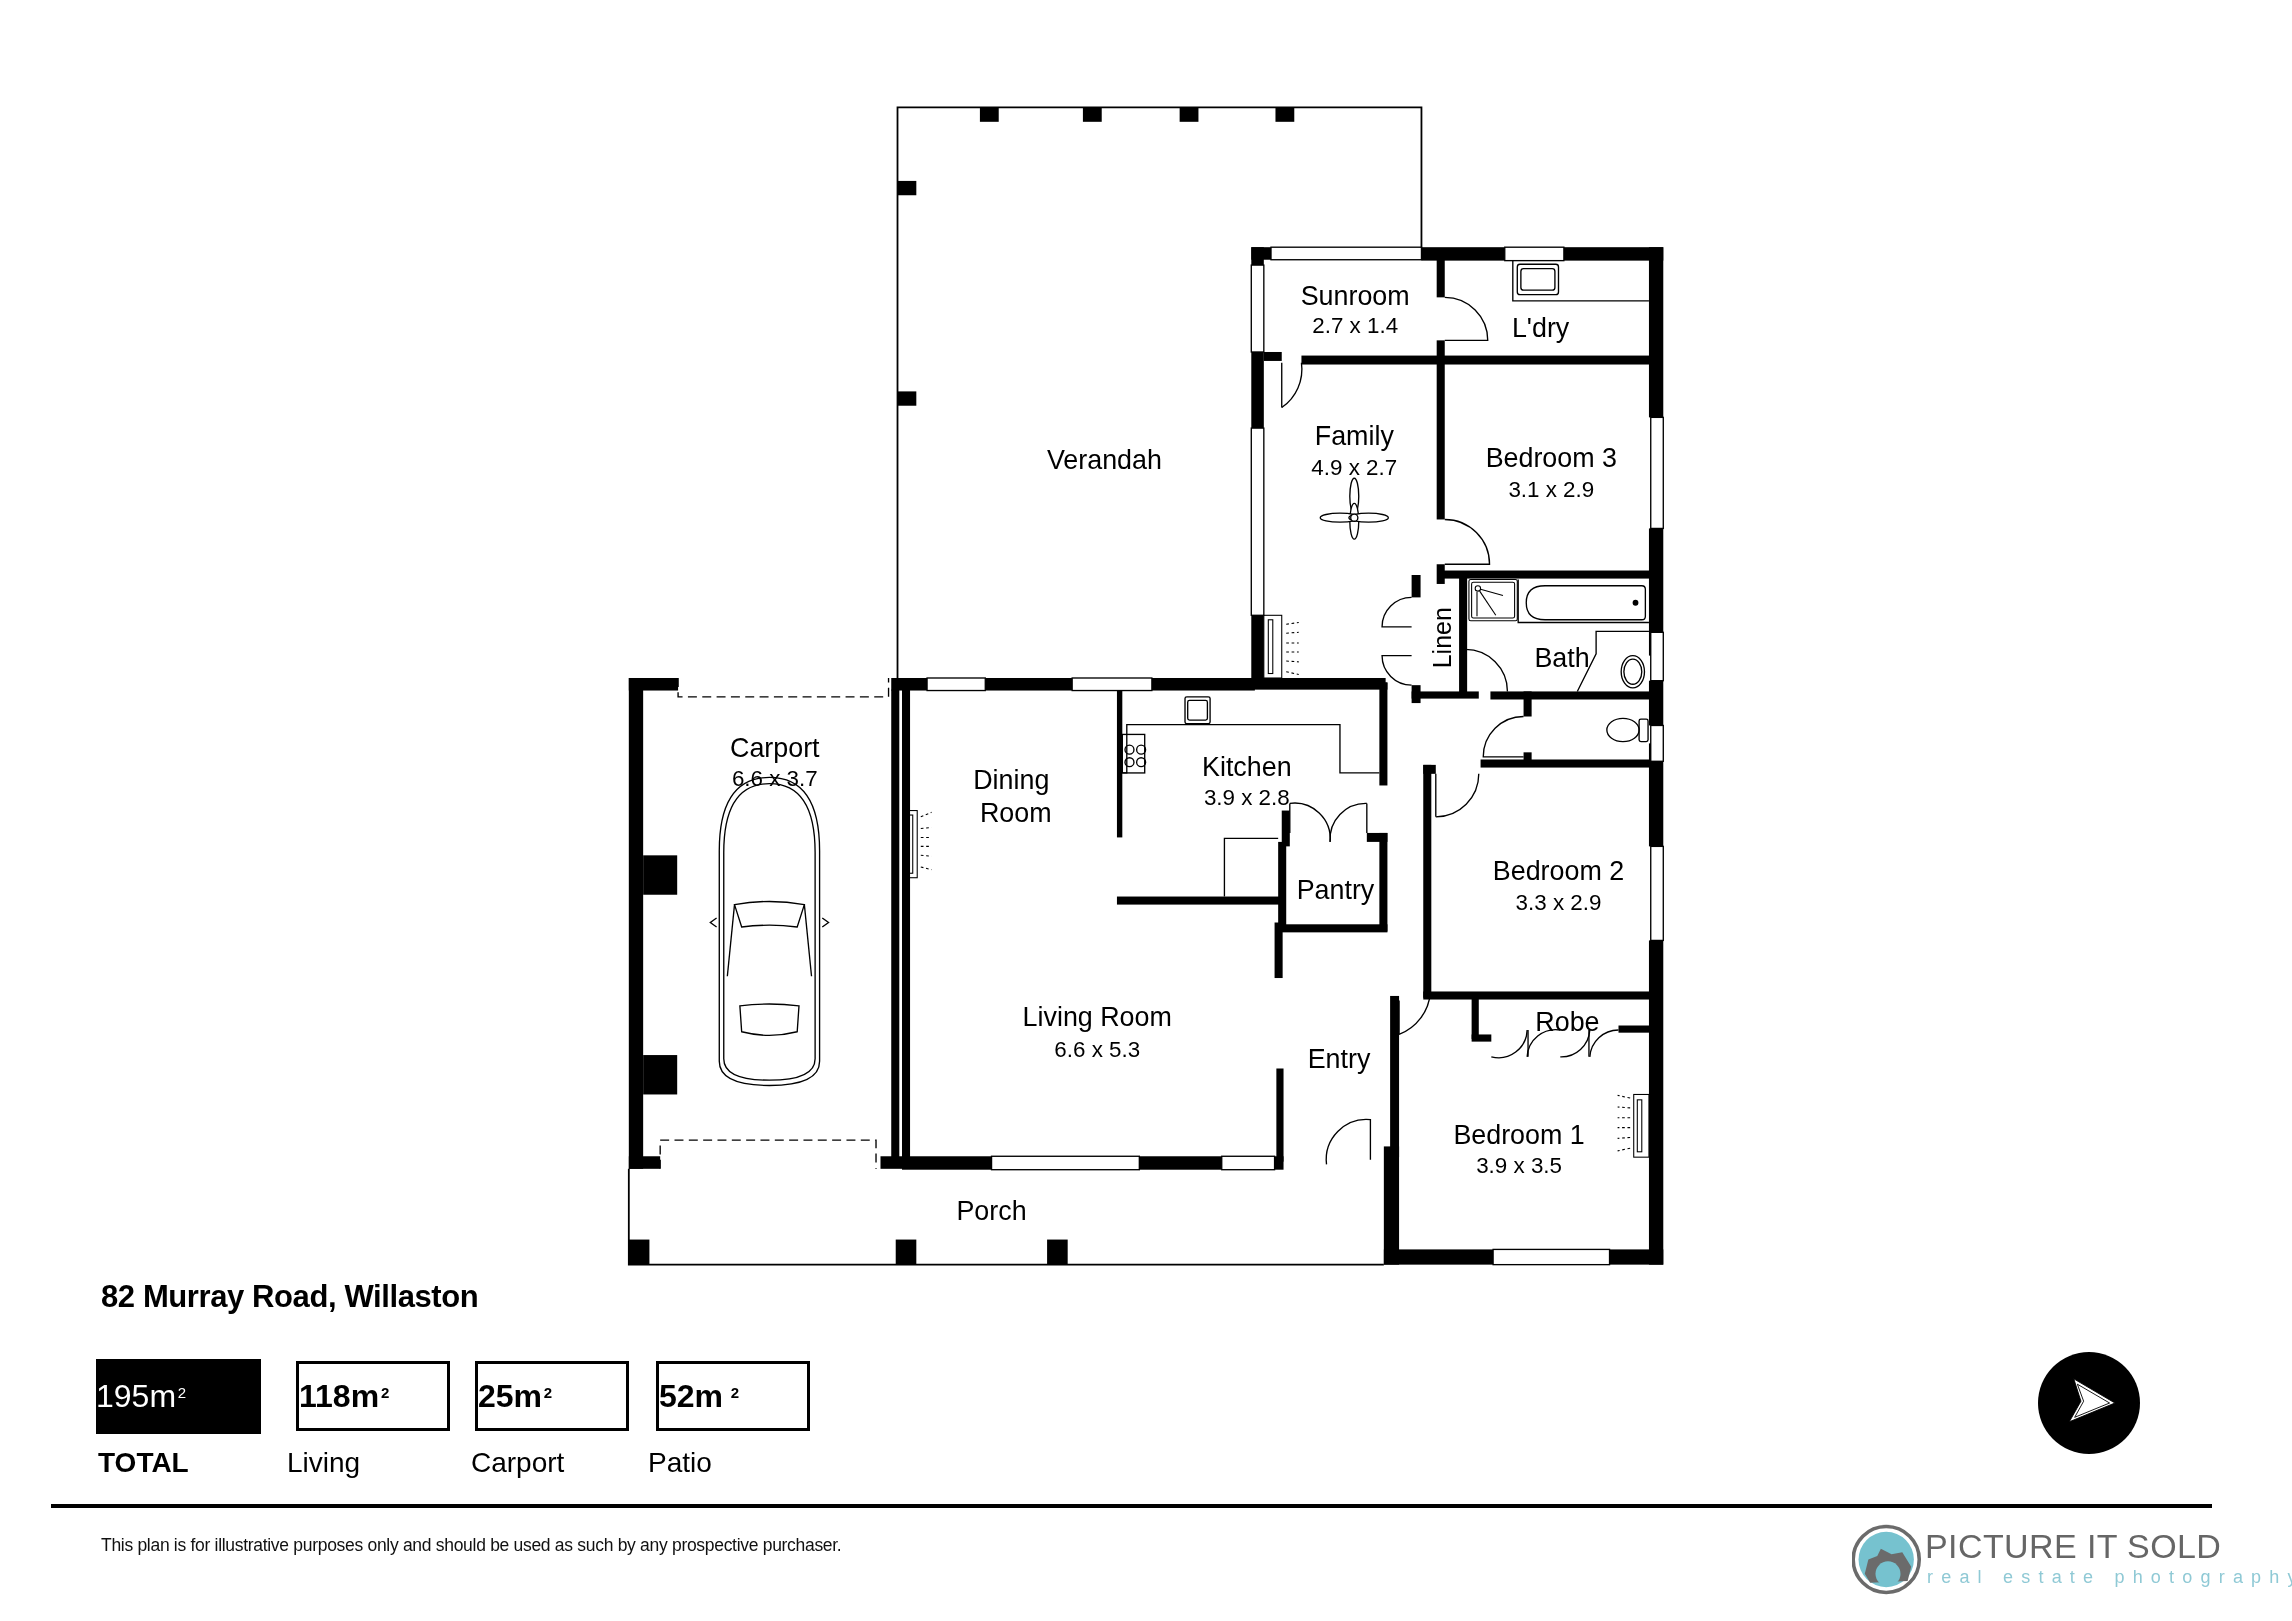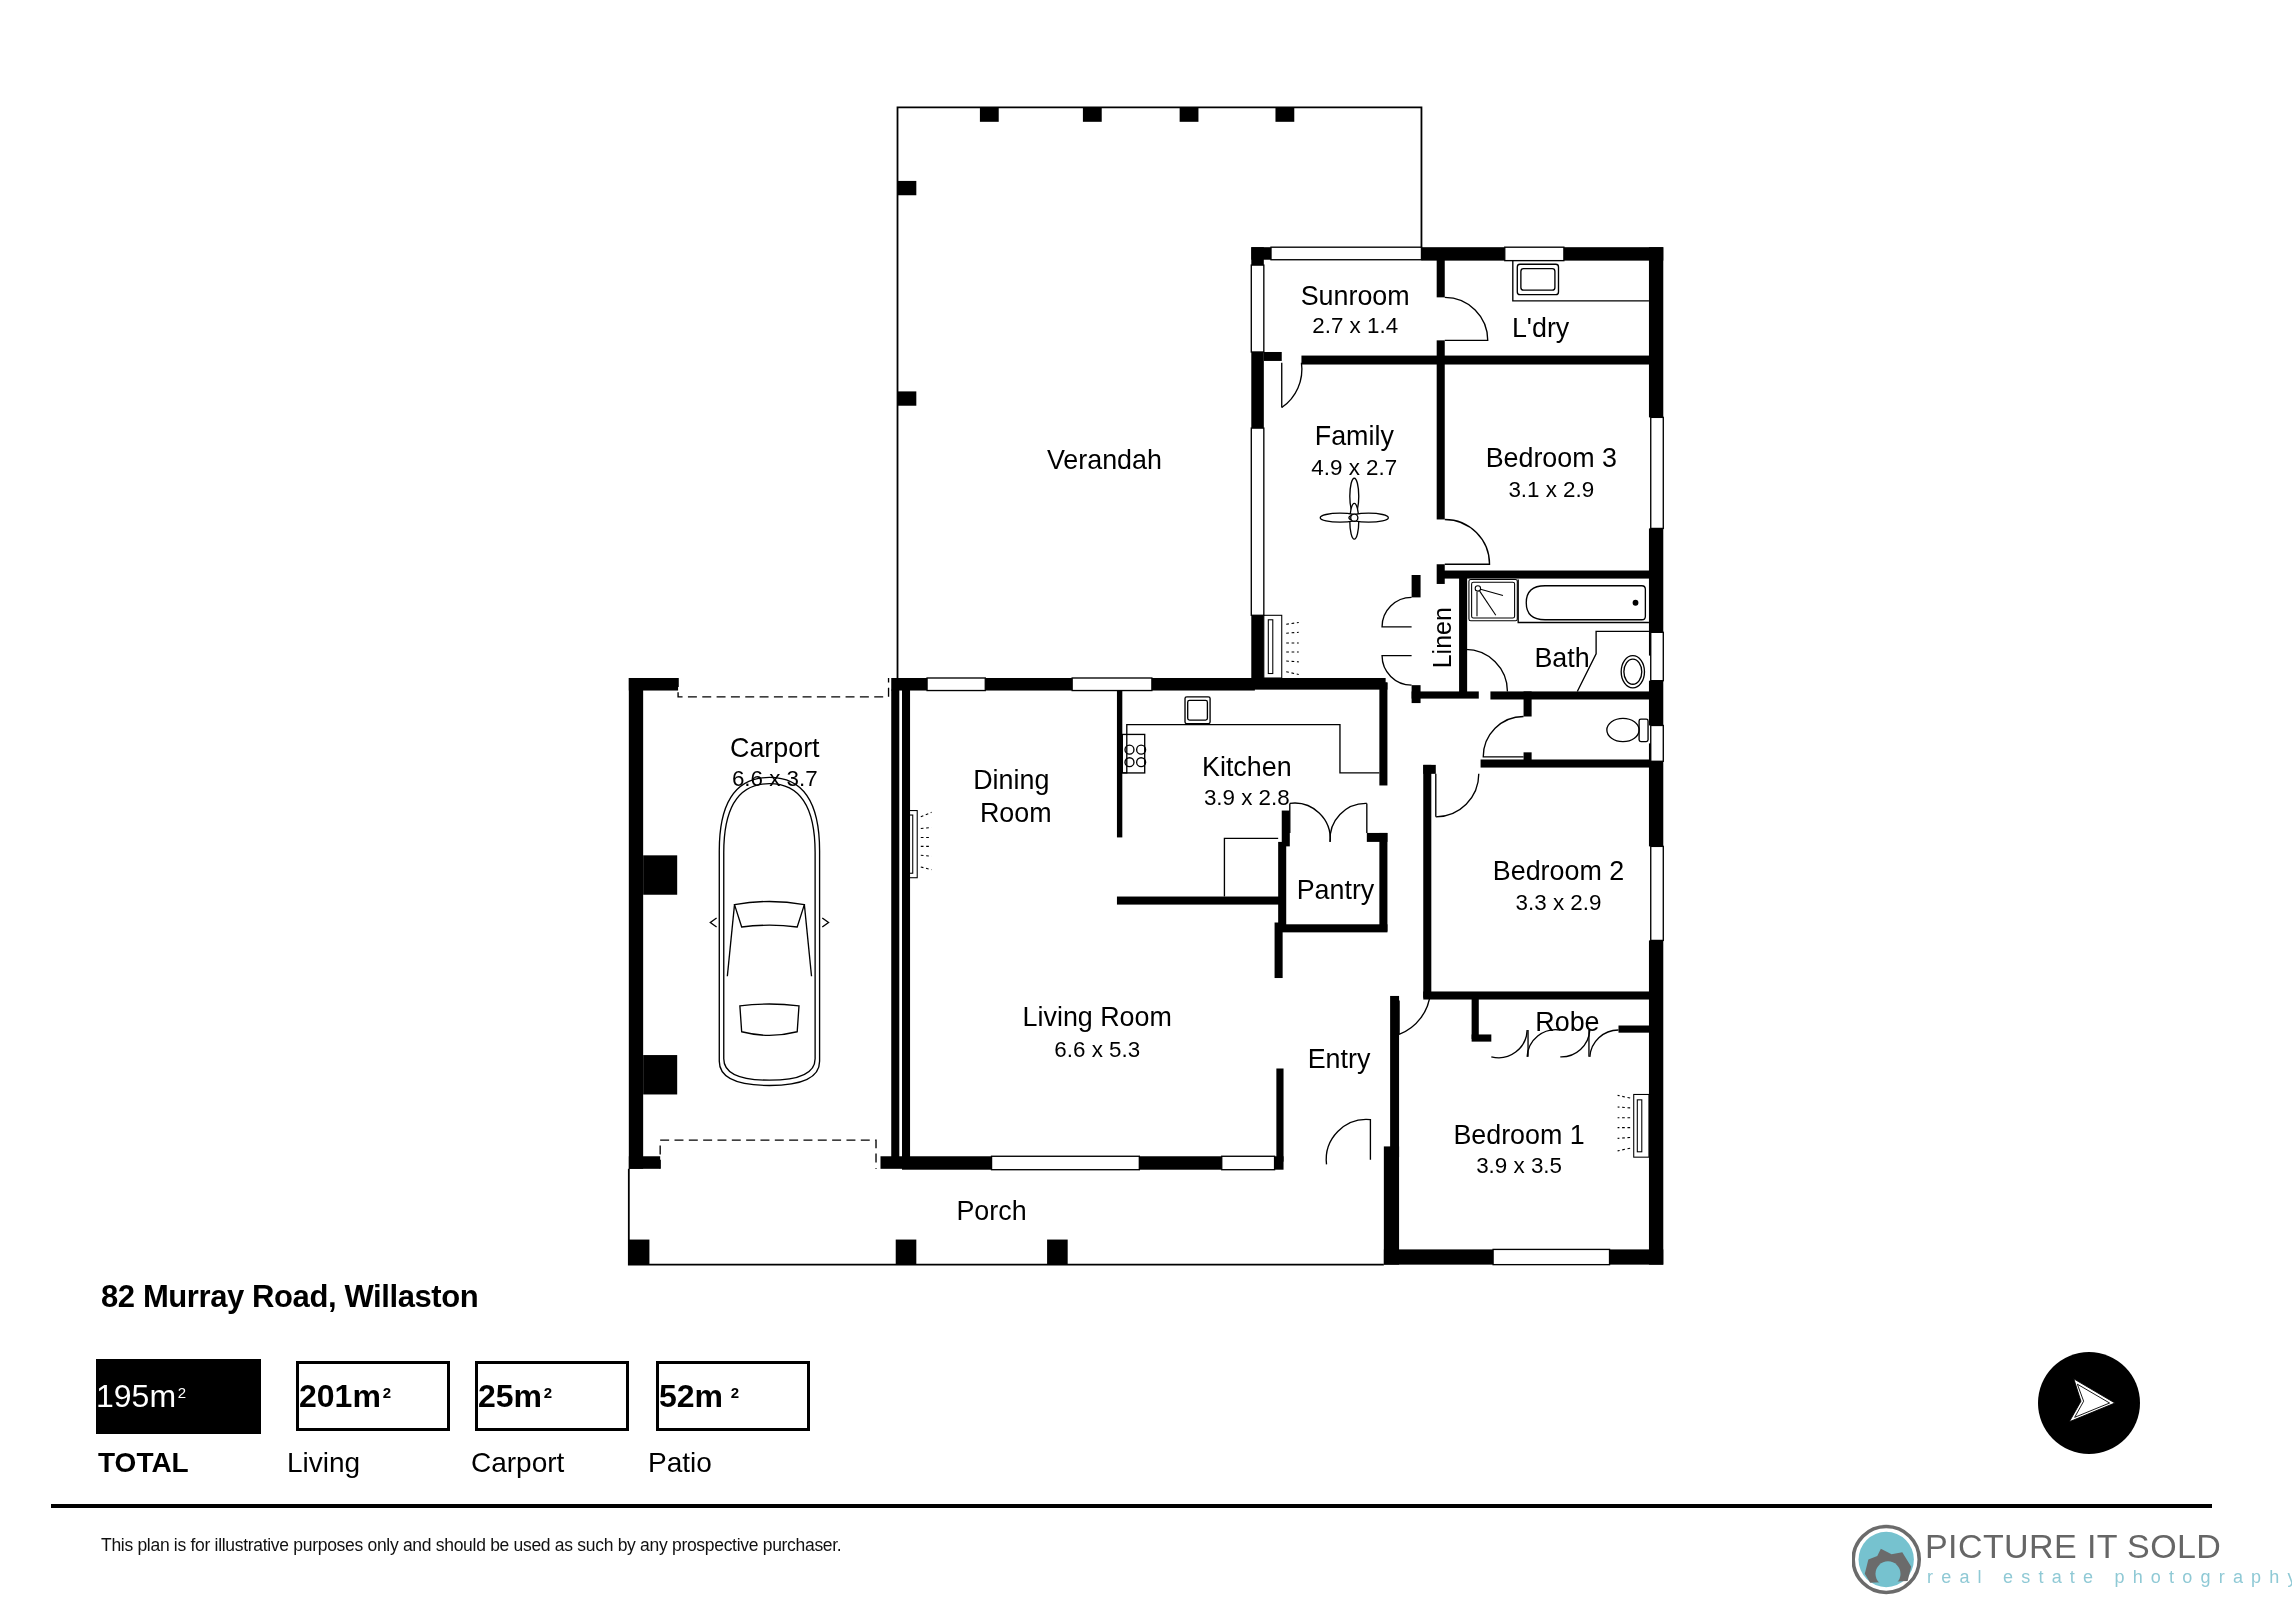--- a/index.html
+++ b/index.html
@@ -305,21 +305,21 @@
   <text class="room-label" x="1107" y="1362">Porch</text>
 </svg>
 
 <div class="address">82 Murray Road, Willaston</div>
 
 <div class="stat total">
   <span>195m</span>
     <sup>2</sup>
 </div>
 <div class="stat box" style="left:296px;">
-  <span>201m</span>
+  <span>118m</span>
     <sup>2</sup>
 </div>
 <div class="stat box" style="left:475px;">
   <span>25m</span>
     <sup>2</sup>
 </div>
 <div class="stat box" style="left:656px;gap:6px;">
   <span>52m</span>
     <sup>2</sup>
 </div>

